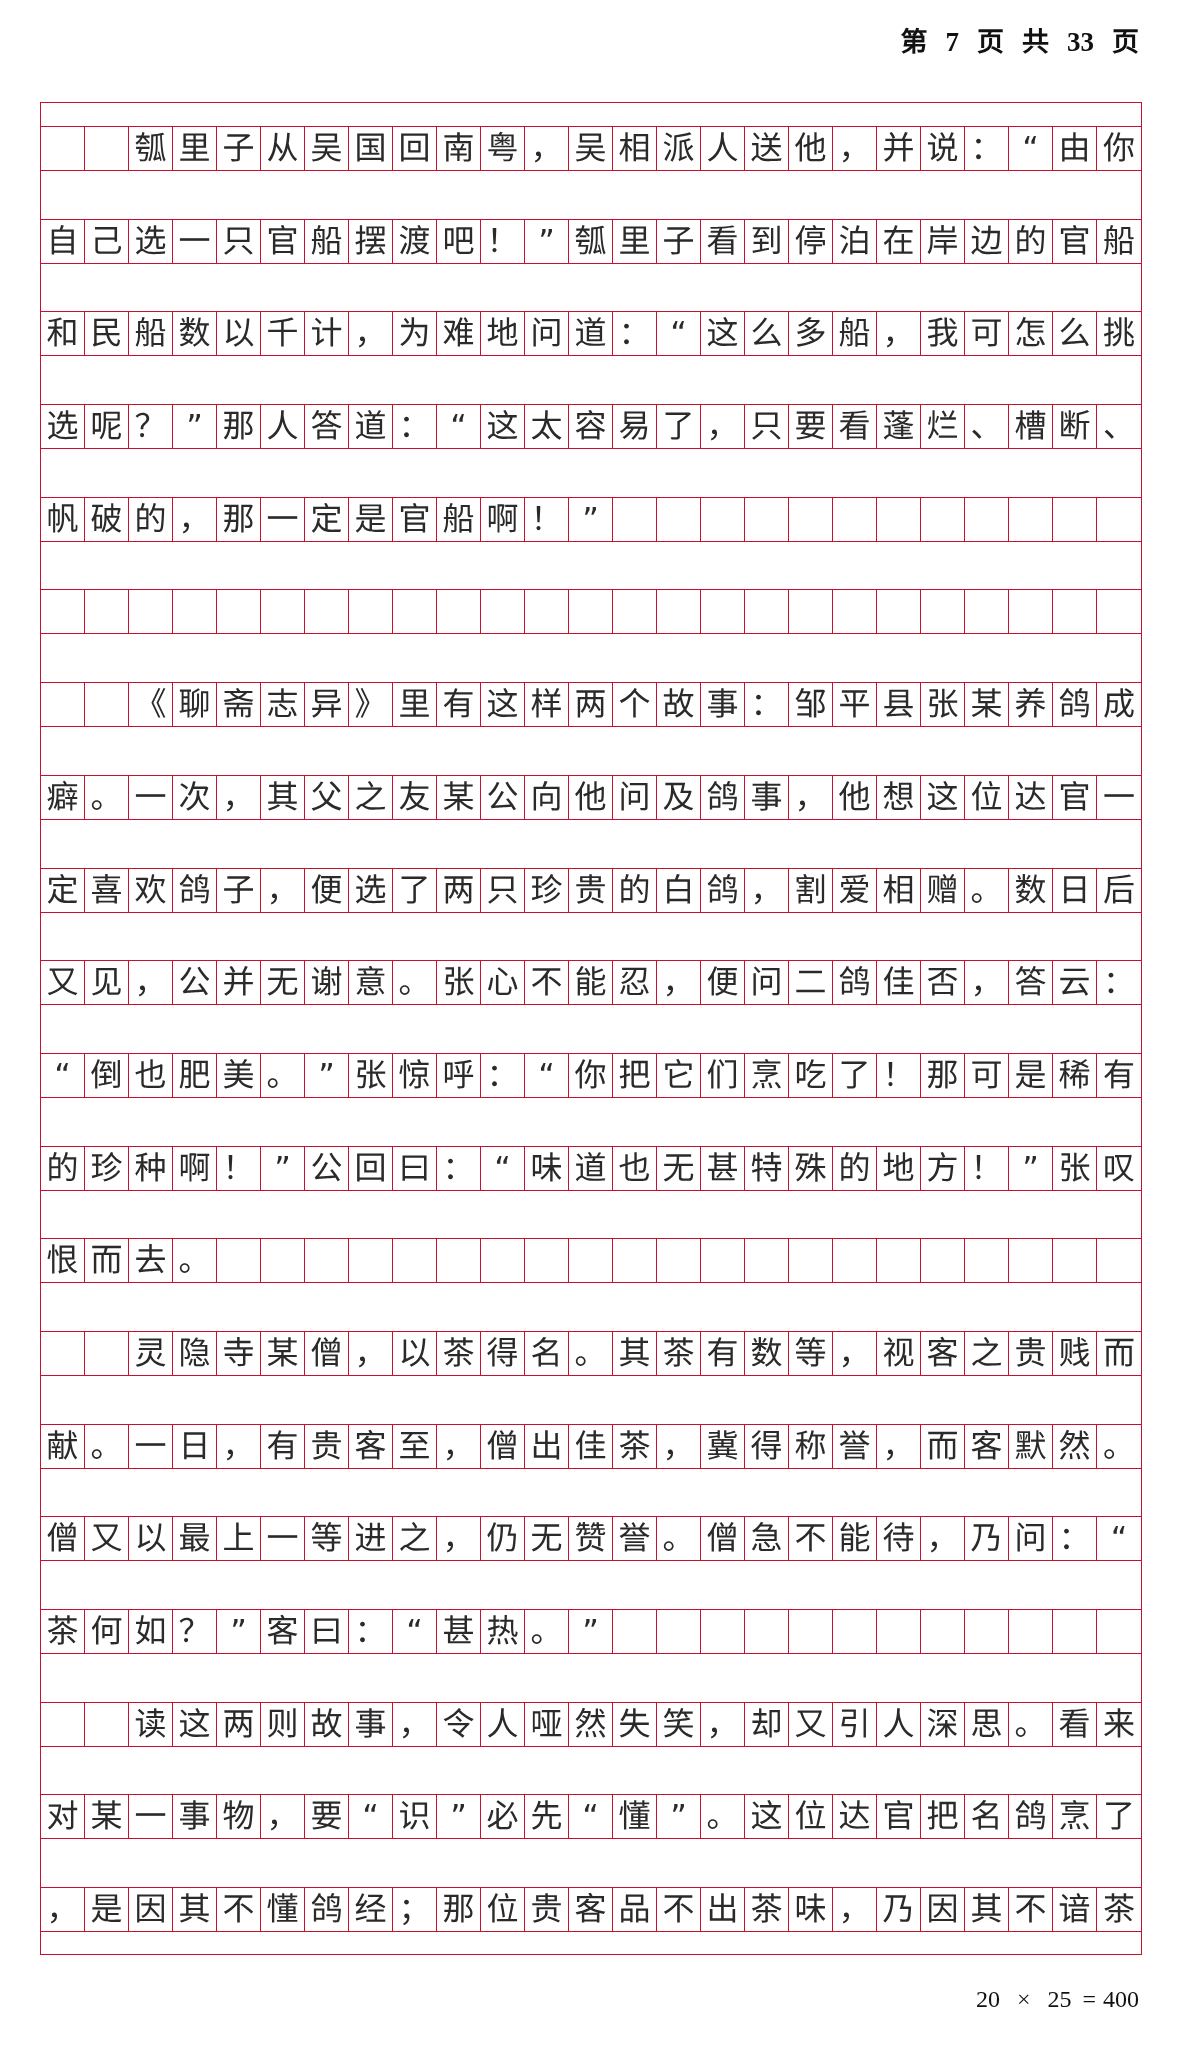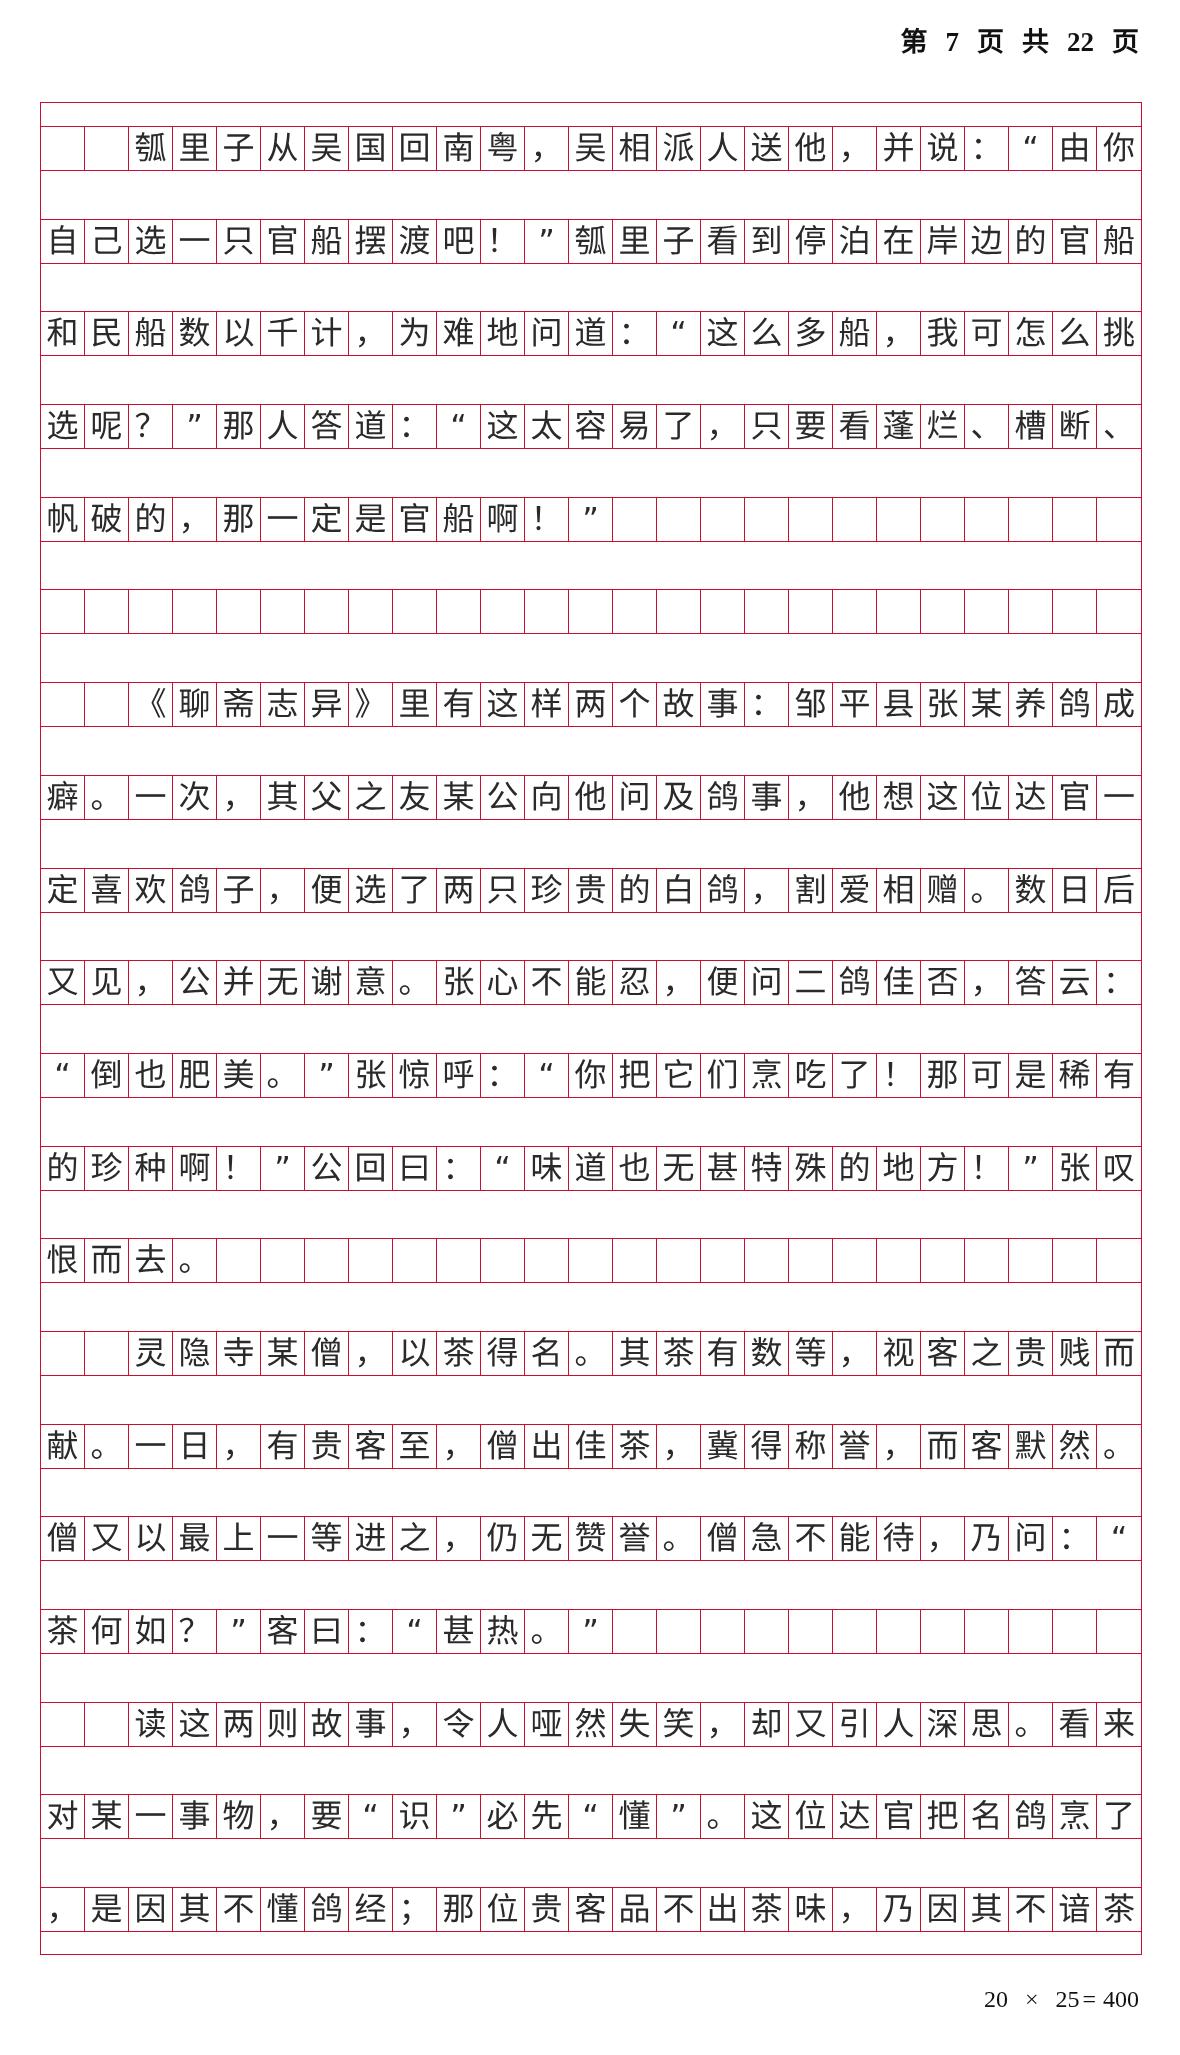--- a/index.html
+++ b/index.html
@@ -86,34 +86,34 @@
       align-items: baseline;
       font-family: "Liberation Serif", serif;
       font-size: 24px;
       line-height: 1;
       color: #111111;
       white-space: nowrap;
       justify-content: space-between;
     }
     .footer .f-rows { margin-right: 17px; }
     .footer .f-times { margin-right: 17px; }
-    .footer .f-cols { margin-right: 3px; }
+    .footer .f-cols { margin-right: 11px; }
     .footer .f-eq { margin-right: 7px; }
   </style>
 </head>
 <body>
 
 <div id="page">
 
   <div class="header">
     <span>第</span>
     <span>7</span>
     <span>页</span>
     <span>共</span>
-    <span>22</span>
+    <span>33</span>
     <span>页</span>
   </div>
 
   <div class="grid" id="grid">
       <div class="row">
         <div class="cell">　</div>
         <div class="cell">　</div>
         <div class="cell">瓠</div>
         <div class="cell">里</div>
         <div class="cell">子</div>

